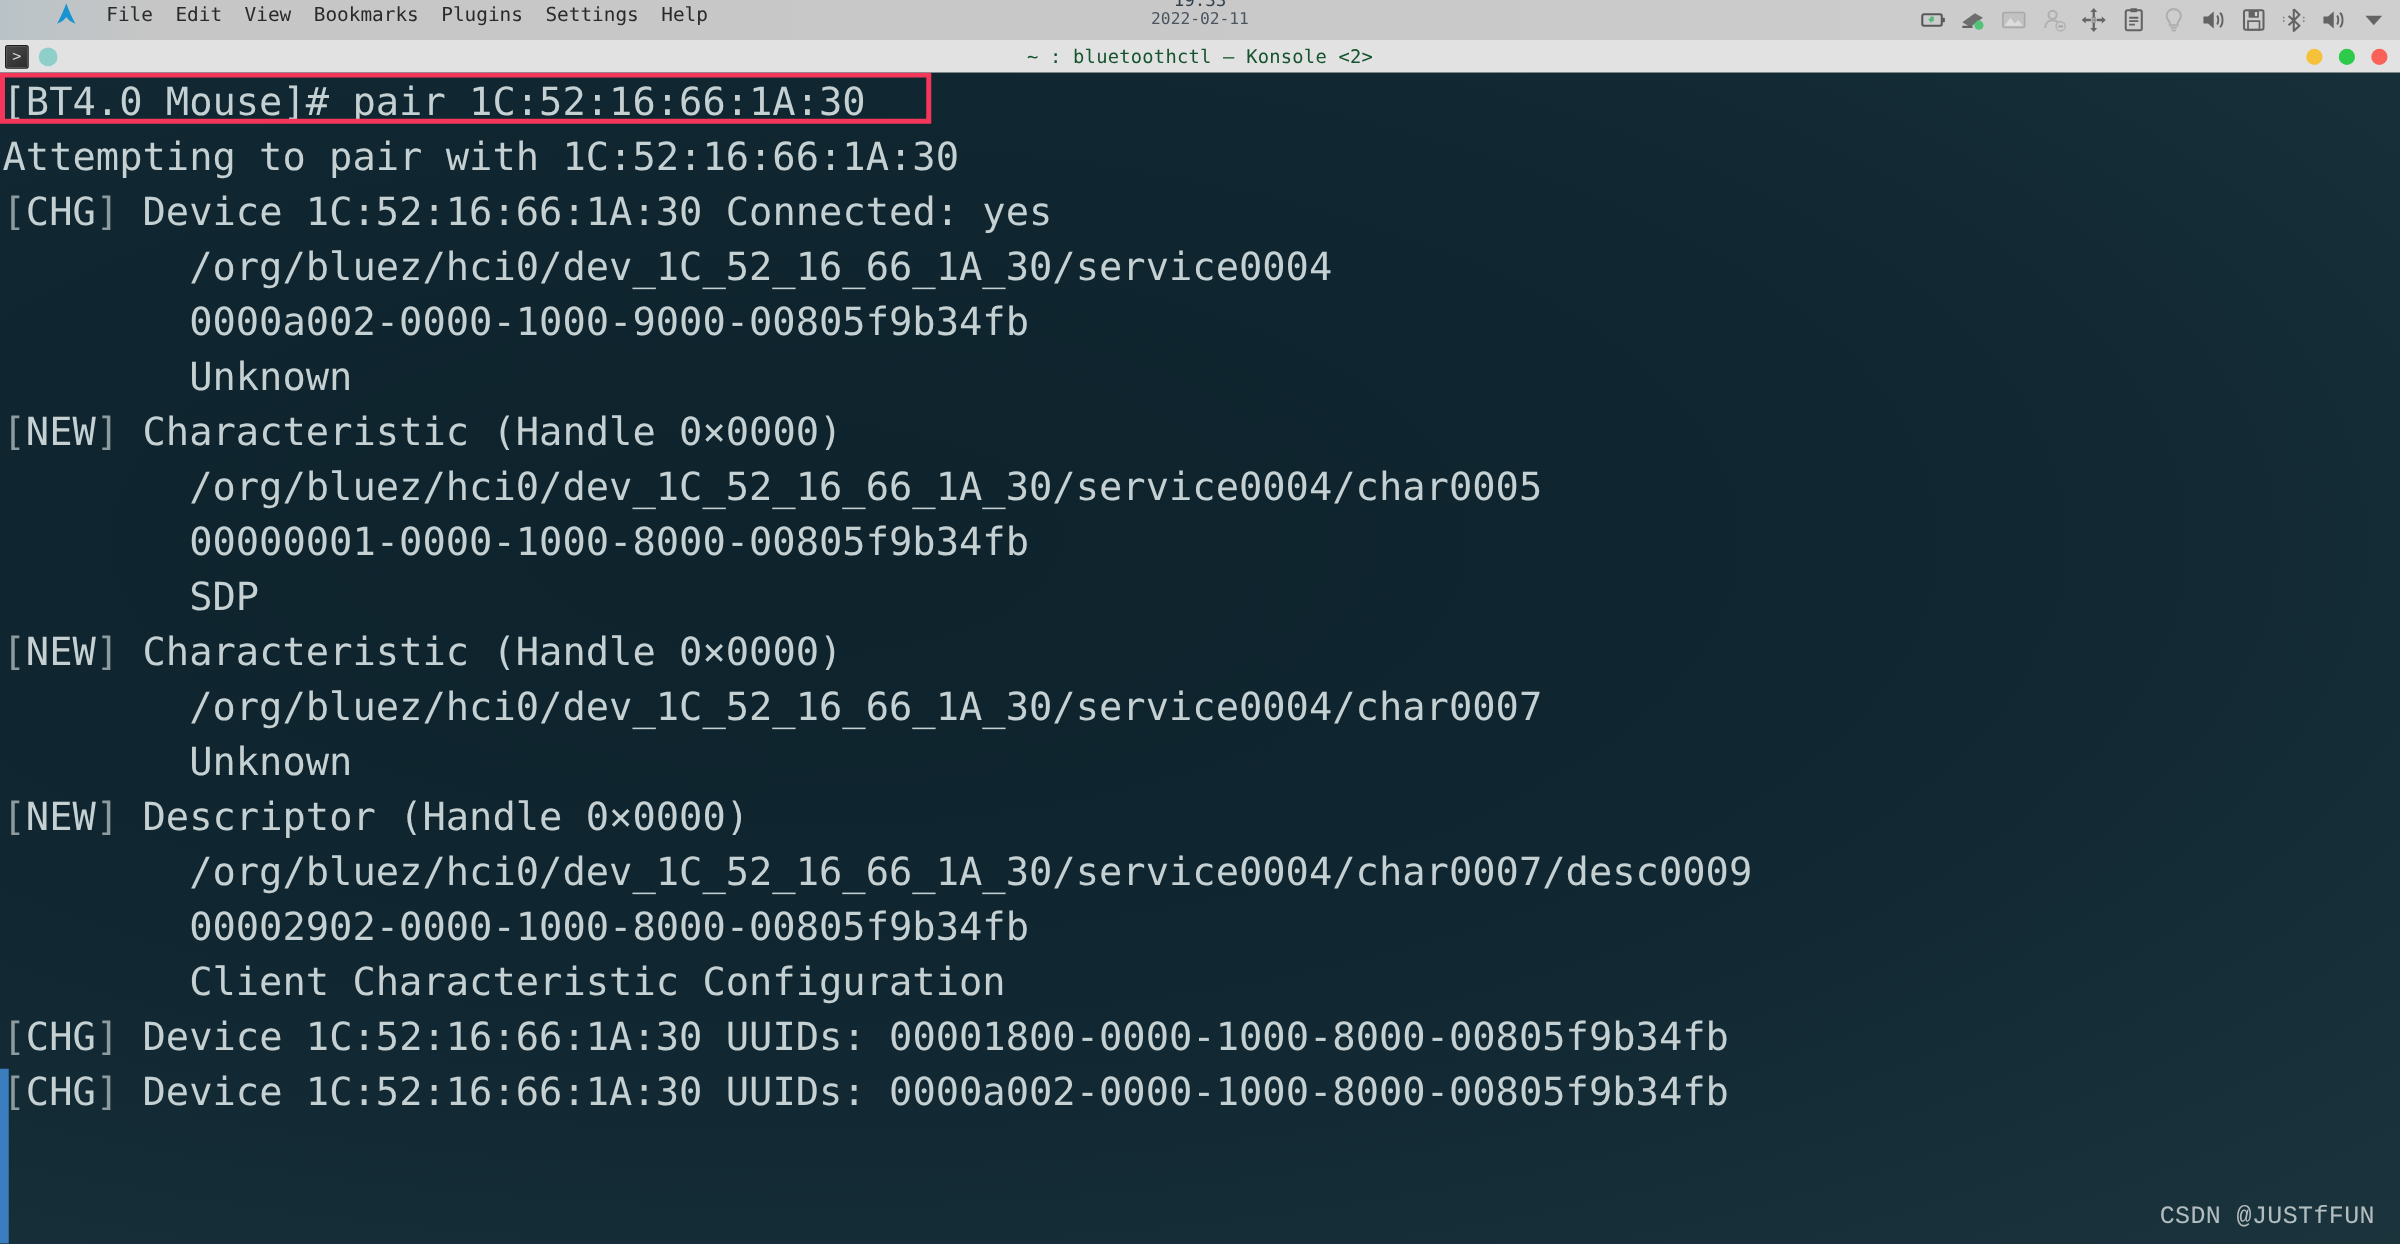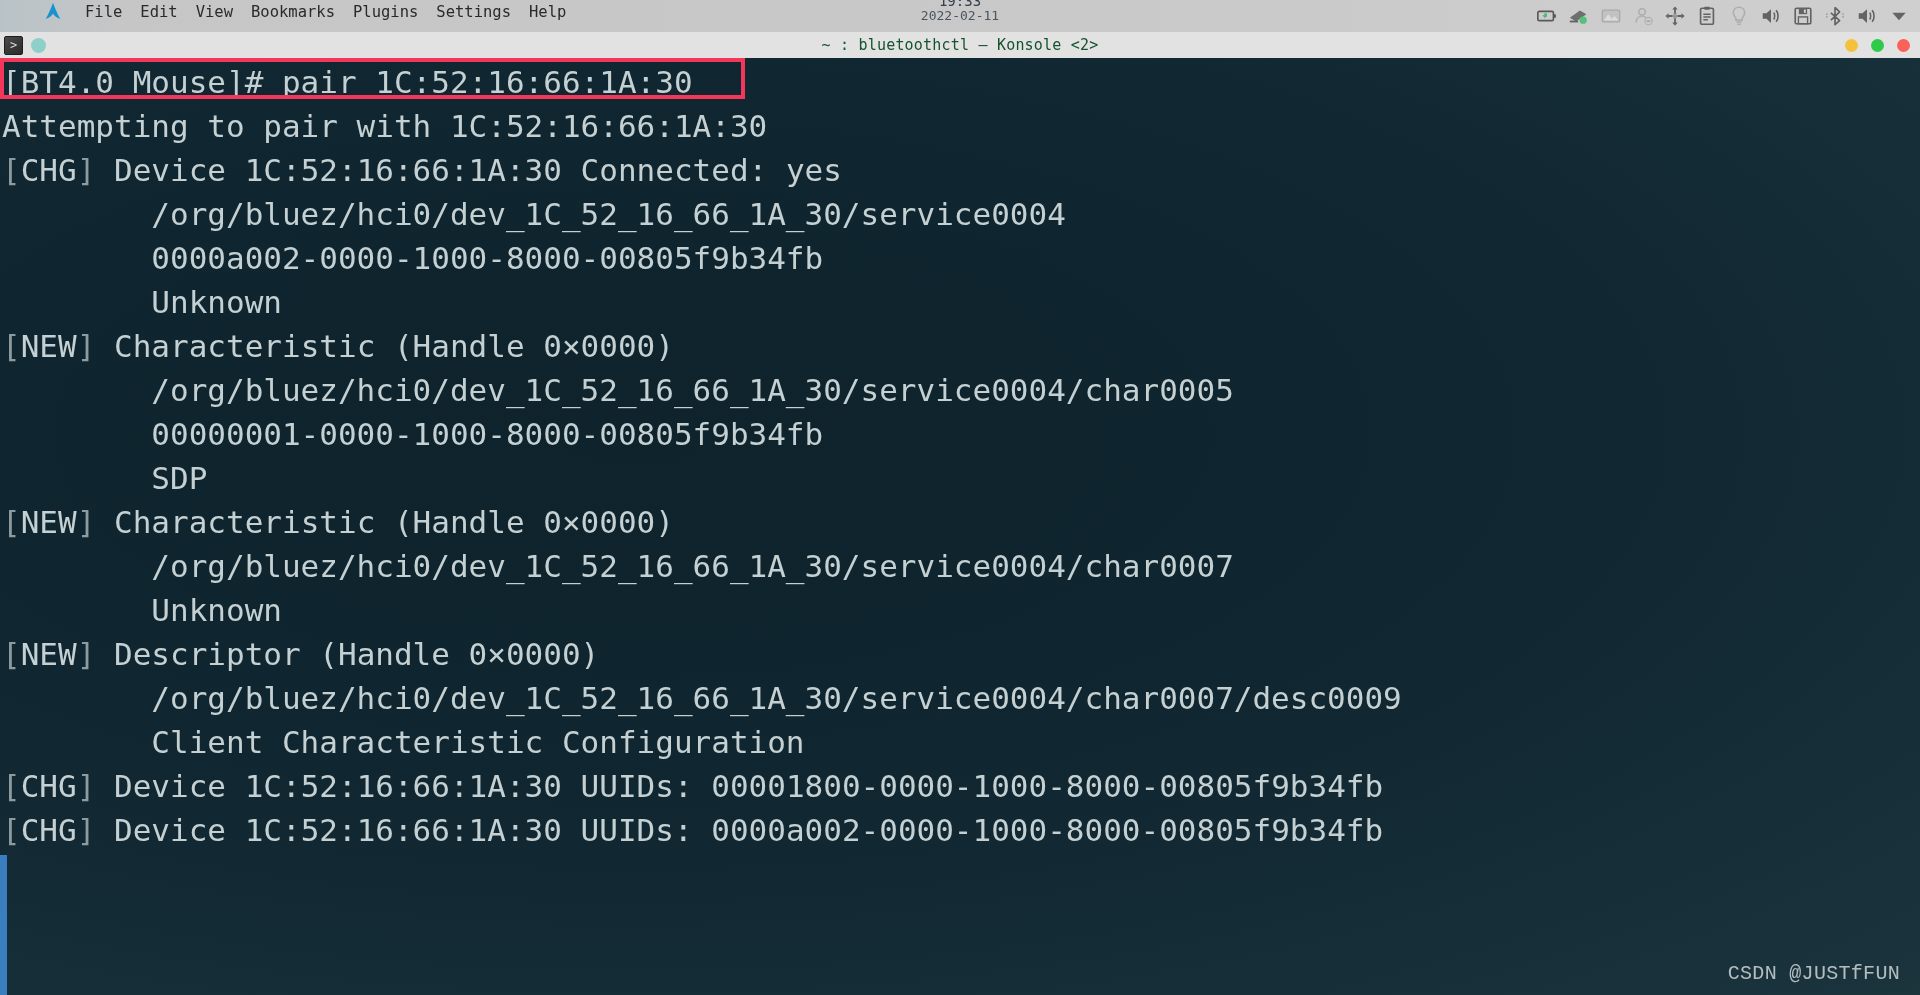--- a/index.html
+++ b/index.html
@@ -379,31 +379,32 @@
       <div class="win-btn" style="background:#fa6259"></div>
     </div>
   </div>
 
   <div id="terminal">
     <div id="term-body">
         <div class="tline"><span>[BT4.0 Mouse]# pair 1C:52:16:66:1A:30</span></div>
         <div class="tline"><span>Attempting to pair with 1C:52:16:66:1A:30</span></div>
         <div class="tline"><span class="tag">[</span><span>CHG</span><span class="tag">]</span><span> Device 1C:52:16:66:1A:30 Connected: yes</span></div>
         <div class="tline"><span>        /org/bluez/hci0/dev_1C_52_16_66_1A_30/service0004</span></div>
-        <div class="tline"><span>        0000a002-0000-1000-8000-00805f9b34fb</span></div>
+        <div class="tline"><span>        0000a002-0000-1000-9000-00805f9b34fb</span></div>
         <div class="tline"><span>        Unknown</span></div>
         <div class="tline"><span class="tag">[</span><span>NEW</span><span class="tag">]</span><span> Characteristic (Handle 0×0000)</span></div>
         <div class="tline"><span>        /org/bluez/hci0/dev_1C_52_16_66_1A_30/service0004/char0005</span></div>
         <div class="tline"><span>        00000001-0000-1000-8000-00805f9b34fb</span></div>
         <div class="tline"><span>        SDP</span></div>
         <div class="tline"><span class="tag">[</span><span>NEW</span><span class="tag">]</span><span> Characteristic (Handle 0×0000)</span></div>
         <div class="tline"><span>        /org/bluez/hci0/dev_1C_52_16_66_1A_30/service0004/char0007</span></div>
         <div class="tline"><span>        Unknown</span></div>
         <div class="tline"><span class="tag">[</span><span>NEW</span><span class="tag">]</span><span> Descriptor (Handle 0×0000)</span></div>
         <div class="tline"><span>        /org/bluez/hci0/dev_1C_52_16_66_1A_30/service0004/char0007/desc0009</span></div>
+        <div class="tline"><span>        00002902-0000-1000-8000-00805f9b34fb</span></div>
         <div class="tline"><span>        Client Characteristic Configuration</span></div>
         <div class="tline"><span class="tag">[</span><span>CHG</span><span class="tag">]</span><span> Device 1C:52:16:66:1A:30 UUIDs: 00001800-0000-1000-8000-00805f9b34fb</span></div>
         <div class="tline"><span class="tag">[</span><span>CHG</span><span class="tag">]</span><span> Device 1C:52:16:66:1A:30 UUIDs: 0000a002-0000-1000-8000-00805f9b34fb</span></div>
       </div>
 
     <div id="scrollbar-track">
       <div id="scrollbar-thumb"></div>
     </div>
 
     <div id="redbox" style="border-color: rgb(244, 54, 90);"></div>

